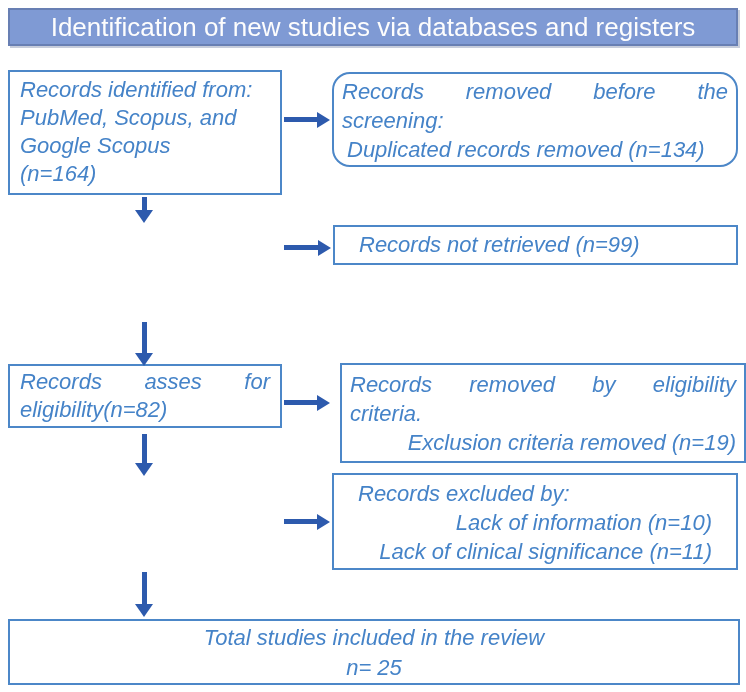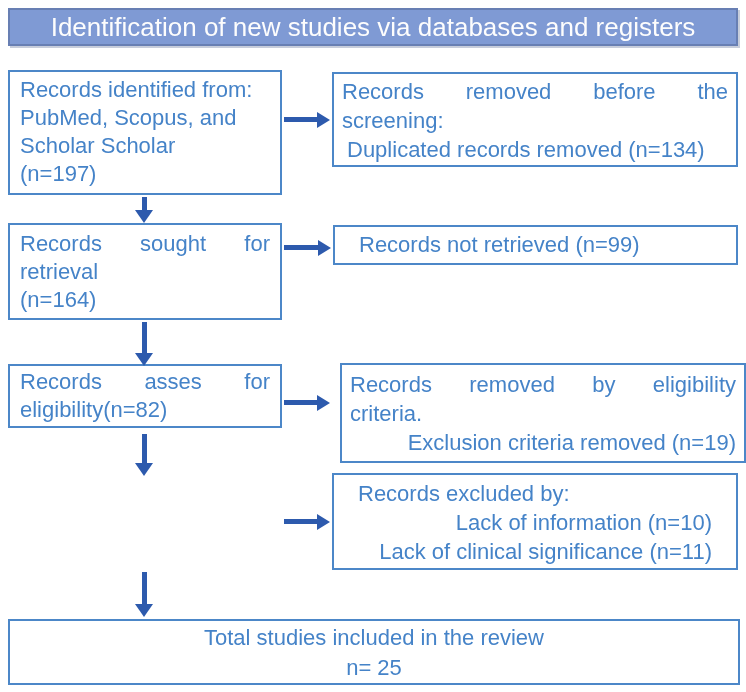--- a/index.html
+++ b/index.html
@@ -21,21 +21,21 @@
     text-align:center;white-space:nowrap;
   }
   .box{
     position:absolute;box-sizing:border-box;
     background:#ffffff;
     border:2px solid var(--box-border,#4c87c8);
     color:var(--box-text,#4583c8);
     font-size:22px;line-height:28px;
   }
   .box.rh{line-height:29px;}
-  .ln{white-space:nowrap;}
+  .ln{white-space:nowrap;font-style:italic;}
   .al-l{text-align:left;}
   .al-r{text-align:right;}
   .al-c{text-align:center;}
   .al-j{text-align:justify;text-align-last:justify;white-space:normal;}
   .ind{padding-left:5px;}
   
   .varrow{position:absolute;width:18px;}
   .vshaft{width:5px;margin:0 auto;background:var(--arrow,#2d5aad);}
   .vhead{width:0;height:0;margin:0 auto;
     border-left:9px solid transparent;border-right:9px solid transparent;
@@ -51,35 +51,30 @@
 
 <div class="canvas">
 
   <div class="hdr">
     <span>Identification of new studies via databases and registers</span>
   </div>
 
   <div class="box" style="left:8px;top:70px;width:274px;height:125px;padding:4px 10px;">
     <div class="ln al-l">Records identified from:</div>
     <div class="ln al-l">PubMed, Scopus, and</div>
-    <div class="ln al-l">Scholar Scholar</div>
-    <div class="ln al-l">(n=197)</div>
+    <div class="ln al-l">Google Scopus</div>
+    <div class="ln al-l">(n=164)</div>
   </div>
 
-  <div class="box rh" style="left:332px;top:72px;width:406px;height:95px;padding:3px 8px;">
+  <div class="box rh" style="left:332px;top:72px;width:406px;height:95px;padding:3px 8px;border-radius:18px;">
     <div class="ln al-j">Records removed before the</div>
     <div class="ln al-l">screening:</div>
     <div class="ln al-l ind">Duplicated records removed (n=134)</div>
   </div>
 
-  <div class="box" style="left:8px;top:223px;width:274px;height:97px;padding:5px 10px;">
-    <div class="ln al-j">Records sought for</div>
-    <div class="ln al-l">retrieval</div>
-    <div class="ln al-l">(n=164)</div>
-  </div>
 
   <div class="box rh" style="left:333px;top:225px;width:405px;height:40px;padding:3px 24px;">
     <div class="ln al-l">Records not retrieved (n=99)</div>
   </div>
 
   <div class="box" style="left:8px;top:364px;width:274px;height:64px;padding:2px 10px;">
     <div class="ln al-j">Records asses for</div>
     <div class="ln al-l">eligibility(n=82)</div>
   </div>
 

